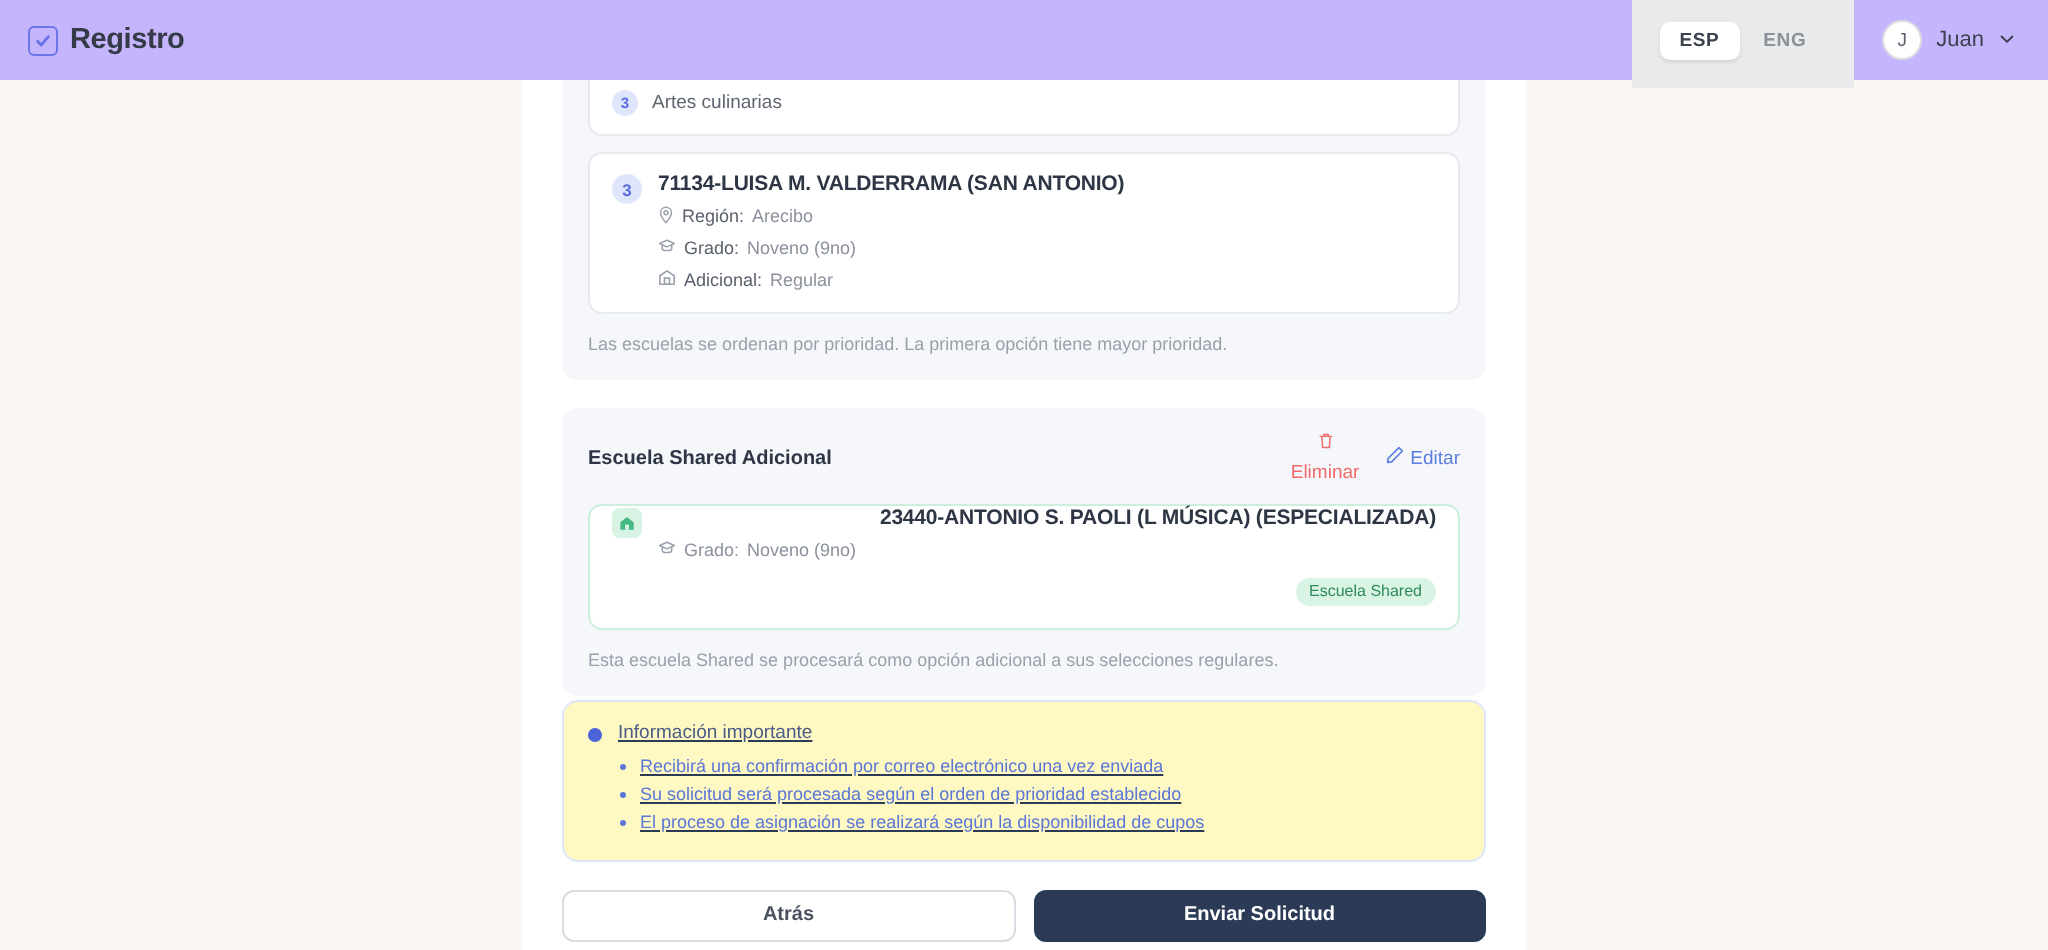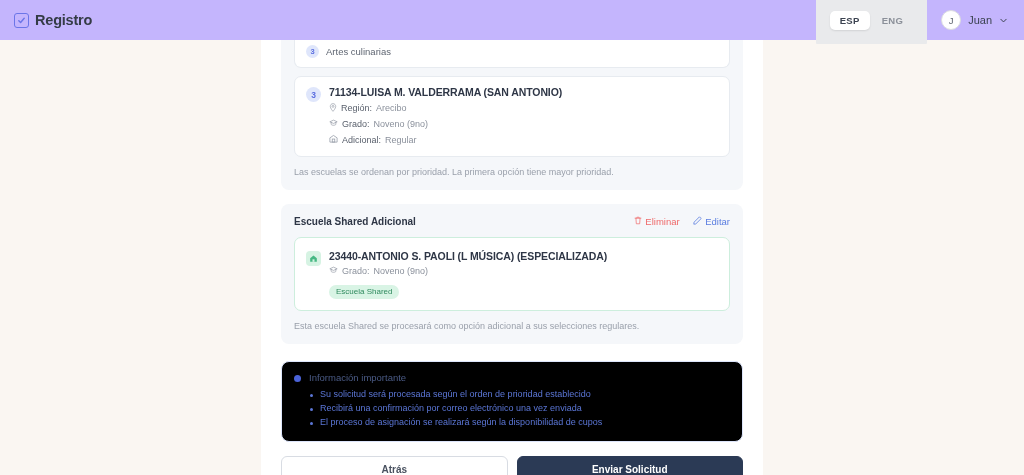--- a/index.html
+++ b/index.html
@@ -144,21 +144,22 @@
   }
   .card.clipped {
     border-top: none;
     border-radius: 0 0 7px 7px;
     padding-top: 0;
     padding-bottom: 9px;
   }
   .card + .card { margin-top: 8px; }
   .card.shared-card {
     border: 1px solid #cdeedd;
-    padding: 12px 11px 11px;
+    padding: 0 11px 11px;
+    text-align: right;
   }
 
   
   .mini-row {
     display: flex;
     align-items: center;
     gap: 7px;
     padding-top: 5px;
   }
 
@@ -244,21 +245,21 @@
     display: flex;
     align-items: center;
     gap: 3.5px;
     font-size: 9.5px;
     cursor: pointer;
     background: none;
     border: none;
     font-family: "Liberation Sans", sans-serif;
     padding: 0;
   }
-  .link-delete { color: #ef6b6b; }
+  .link-delete { color: #ef6b6b; flex-direction: column; }
   .link-edit { color: #5b7ee0; }
 
   .shared-icon {
     flex: 0 0 auto;
     width: 15px;
     height: 15px;
     border-radius: 4px;
     background: #d6f3e3;
     display: flex;
     align-items: center;
@@ -272,27 +273,28 @@
     background: #d9f4e5;
     color: #2f8a5e;
     font-size: 8px;
     border-radius: 9px;
     padding: 3px 7px;
     line-height: 1;
   }
 
   
   .info-box {
-    margin-top: 17px;
-    background: #000000;
+    margin-top: 2px;
+    background: #fef9c3;
     border: 1px solid #dde5fb;
     border-radius: 8px;
     padding: 10px 12px 11px;
     display: flex;
     gap: 8px;
+    text-decoration: underline;
   }
   .info-dot {
     flex: 0 0 auto;
     width: 7px;
     height: 7px;
     border-radius: 50%;
     background: #4b63d8;
     margin-top: 3px;
   }
   .info-title {
@@ -493,22 +495,22 @@
       </div>
 
       <div class="panel-note">Esta escuela Shared se procesará como opción adicional a sus selecciones regulares.</div>
     </div>
 
     <div class="info-box">
       <span class="info-dot"></span>
       <div>
         <div class="info-title">Información importante</div>
         <ul class="info-list">
+          <li>Recibirá una confirmación por correo electrónico una vez enviada</li>
           <li>Su solicitud será procesada según el orden de prioridad establecido</li>
-          <li>Recibirá una confirmación por correo electrónico una vez enviada</li>
           <li>El proceso de asignación se realizará según la disponibilidad de cupos</li>
         </ul>
       </div>
     </div>
 
     <div class="footer-actions">
       <button class="btn btn-secondary">Atrás</button>
       <button class="btn btn-primary">Enviar Solicitud</button>
     </div>
 

